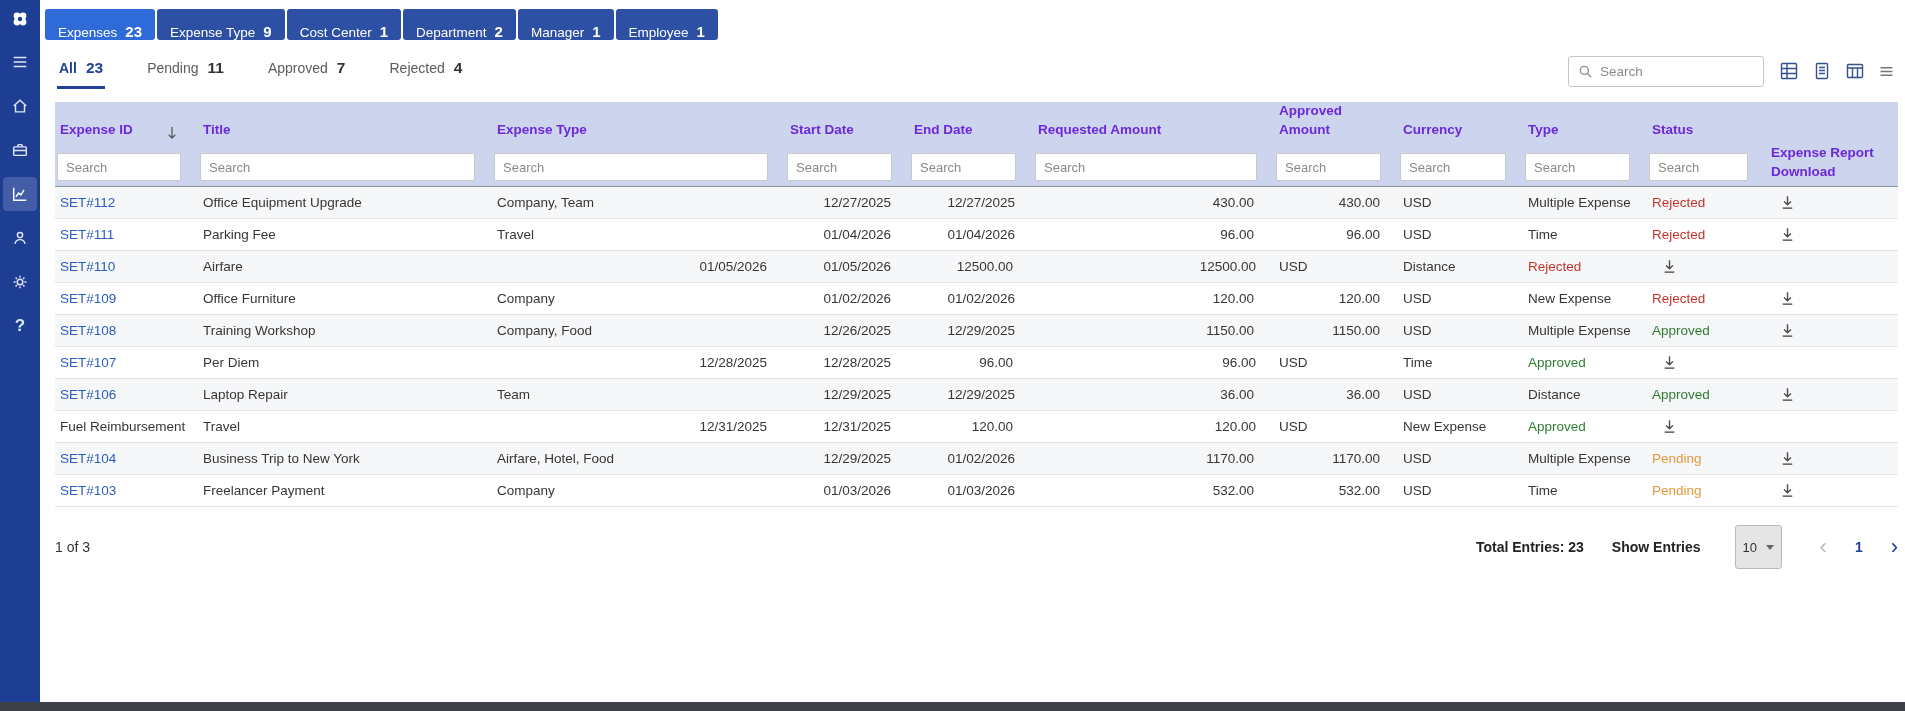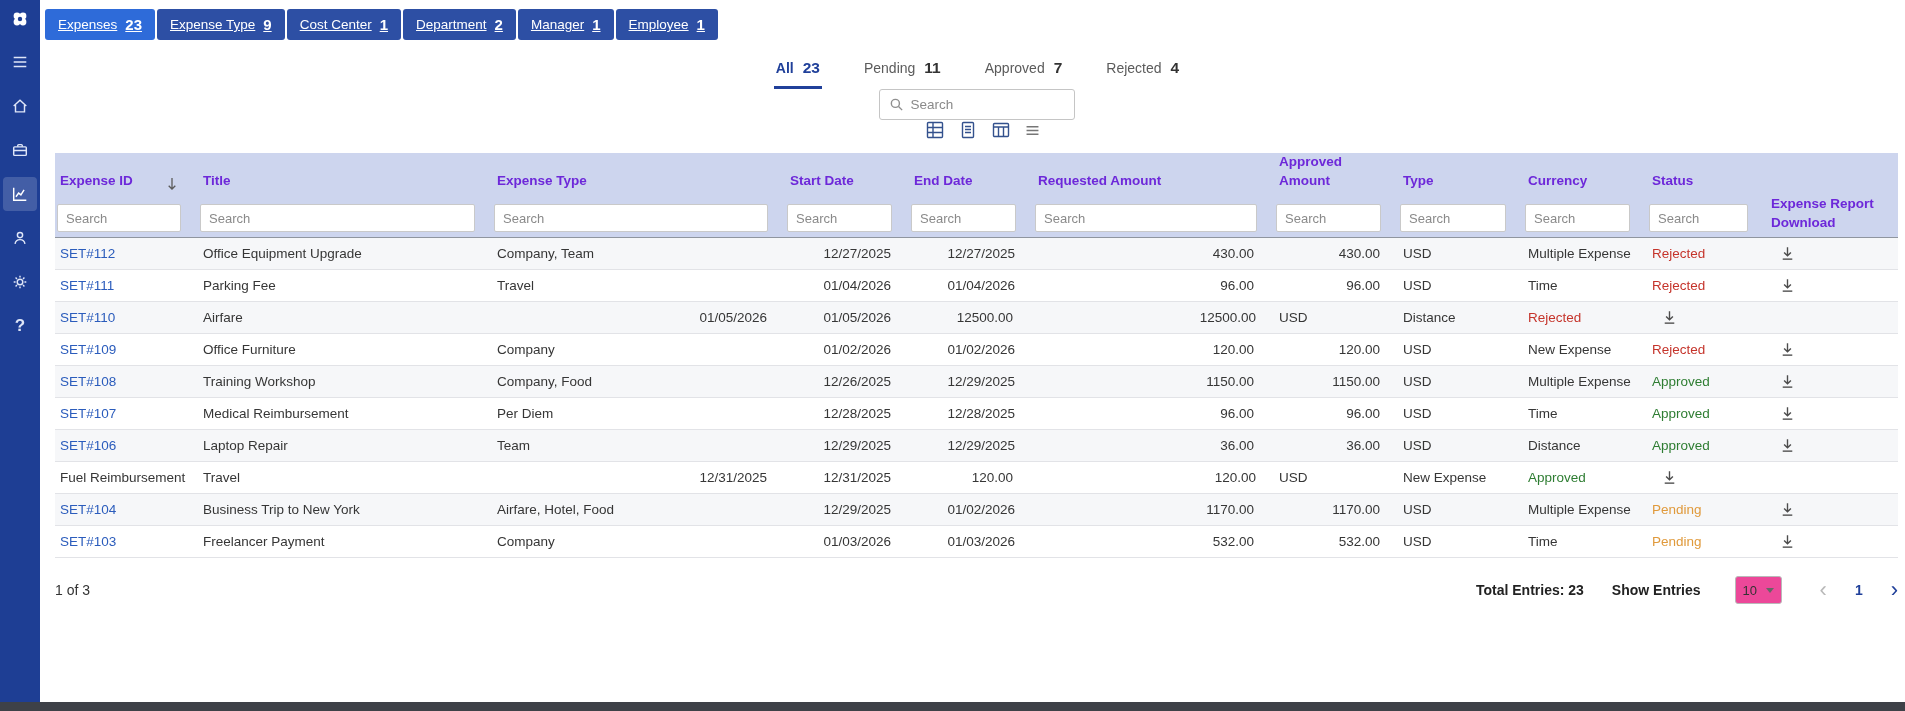--- a/index.html
+++ b/index.html
@@ -22,27 +22,27 @@
   }
   .side-icon.active { background:rgba(255,255,255,.17); }
   .side-icon.help { color:#dfe6f8; font-size:17px; font-weight:bold; }
 
   
   main { margin-left:40px; padding:9px 7px 0 15px; }
 
   .module-tabs { display:flex; gap:2px; margin-left:-10px; }
   .mtab {
     background:var(--module-tab-bg,#2d4fa4); color:#fff; height:31px;
-    display:inline-flex; align-items:center; gap:8px; padding:0 13px;
-    border-radius:3px; font-size:13.5px; cursor:pointer;text-decoration:underline;
+    display:inline-flex; align-items:flex-end; gap:8px; padding:0 13px;
+    border-radius:3px; font-size:13.5px; cursor:pointer;
   }
   .mtab .mt-count { font-weight:bold; font-size:15px; }
   .mtab.active { background:var(--module-tab-active-bg,#2e6bd9); }
 
-  .toolbar-row { display:flex; align-items:center; margin-top:13px;flex-direction:column; }
+  .toolbar-row { display:flex; align-items:center; margin-top:13px; }
   .status-tabs { display:flex; gap:40px; margin-left:2px; }
   .stab {
     display:flex; align-items:center; gap:9px; padding:6px 2px 9px;
     font-size:14px; color:#5b5b5b; border-bottom:3px solid transparent; cursor:pointer;
   }
   .stab .st-count { font-weight:bold; font-size:15.5px; color:#333; }
   .stab.active { color:var(--accent,#20409a); font-weight:bold; border-bottom-color:var(--accent,#20409a); }
   .stab.active .st-count { color:var(--accent,#20409a); }
   .spacer { flex:1; }
 
@@ -86,21 +86,21 @@
   .st-rejected { color:var(--status-rejected,#c5342b); }
   .st-approved { color:var(--status-approved,#2e7d32); }
   .st-pending  { color:var(--status-pending,#e09a3c); }
   .td-download { padding-left:14px; }
   .dl { display:flex; cursor:pointer; }
 
   
   .footer { display:flex; align-items:center; margin-top:18px; font-size:14px; color:#333; gap:28px; }
   .bold-label { font-weight:bold; color:#222; }
   .pagesize {
-    width:47px; height:28px; border:1px solid #b9b9b9; border-radius:3px; background:#ec4899;
+    width:47px; height:44px; border:1px solid #b9b9b9; border-radius:3px; background:#e5e5e5;
     display:flex; align-items:center; justify-content:space-between; padding:0 7px;
     font-size:13px; color:#333; cursor:pointer; margin-left:6px;
   }
   .caret { width:0; height:0; border-left:4px solid transparent; border-right:4px solid transparent; border-top:5px solid #666; }
   .pg { font-size:22px; line-height:1; cursor:pointer; user-select:none; }
   .pg.prev { color:#b9b9b9; margin-left:10px; }
   .pg.cur  { font-size:14px; font-weight:bold; color:var(--accent,#20409a); }
   .pg.next { color:var(--accent,#20409a); }
 
   .bottom-strip { position:absolute; left:0; bottom:0; width:1905px; height:9px; background:#3e4147; z-index:3; }
@@ -251,22 +251,22 @@
                 <path d="M6 1v11M2.7 8.8L6 12l3.3-3.2"></path>
               </svg>
           </span>
         </div>
         <div class="th">Title</div>
         <div class="th">Expense Type</div>
         <div class="th">Start Date</div>
         <div class="th">End Date</div>
         <div class="th">Requested Amount</div>
         <div class="th">Approved Amount</div>
+        <div class="th">Currency</div>
         <div class="th">Type</div>
-        <div class="th">Currency</div>
         <div class="th">Status</div>
         <div class="th th-download">
           <span class="lbl">Expense Report Download</span>
         </div>
       </div>
       <div class="grid-row filter-row">
         <div class="filter-cell"><input placeholder="Search" style=""></div>
         <div class="filter-cell"><input placeholder="Search" style=""></div>
         <div class="filter-cell"><input placeholder="Search" style=""></div>
         <div class="filter-cell"><input placeholder="Search" style=""></div>
@@ -374,21 +374,20 @@
             <span class="dl">
     <svg width="17" height="17" viewBox="0 0 16 16" stroke="#4d4d4d" stroke-width="1.3" fill="none">
                 <path d="M8 2.2v8M4.8 7L8 10.2 11.2 7"></path>
                 <path d="M3.5 13.3h9"></path>
               </svg>
   </span>
           </div>
         </div>
         <div class="grid-row data-row">
           <div class="td td-id">SET#107</div>
-          <div class="td td-title">Medical Reimbursement</div>
           <div class="td td-expense_type">Per Diem</div>
           <div class="td td-start_date">12/28/2025</div>
           <div class="td td-end_date">12/28/2025</div>
           <div class="td td-requested_amount">96.00</div>
           <div class="td td-approved_amount">96.00</div>
           <div class="td td-currency">USD</div>
           <div class="td td-type">Time</div>
           <div class="td td-status st-approved">Approved</div>
           <div class="td td-download">
             <span class="dl">

